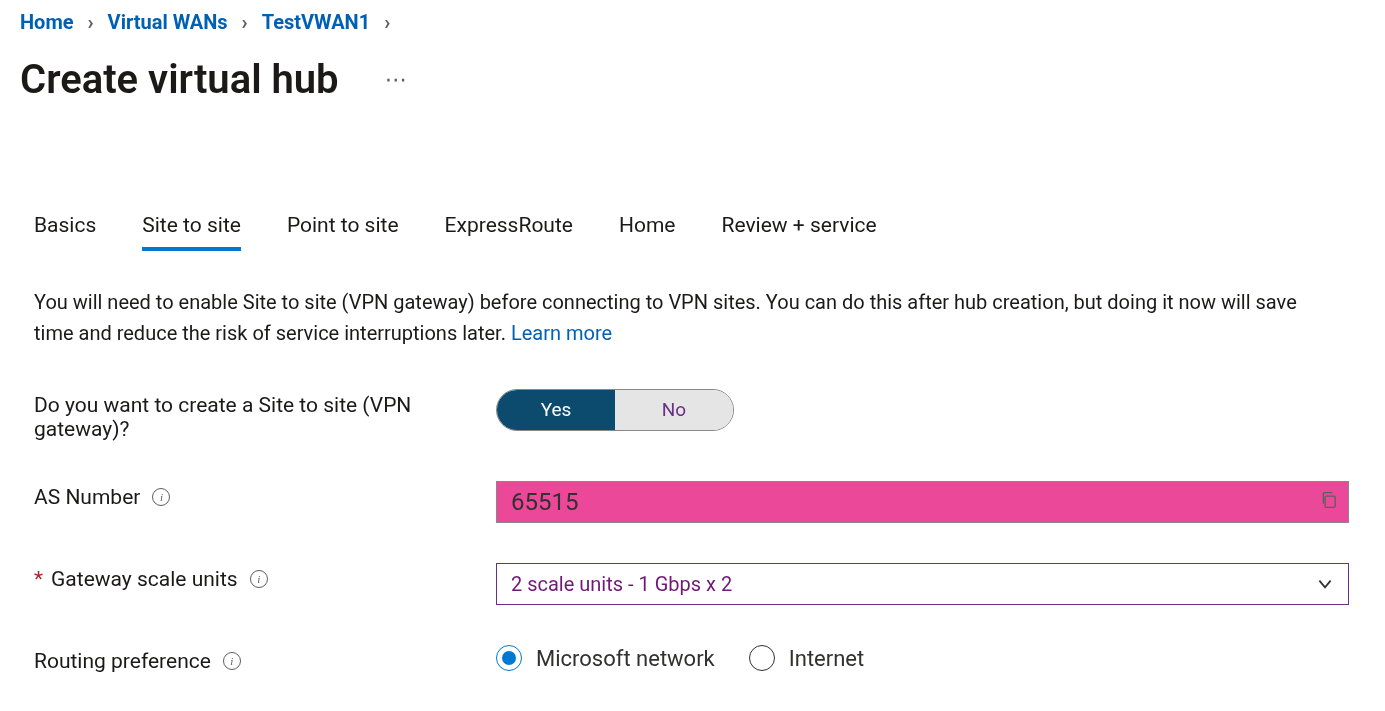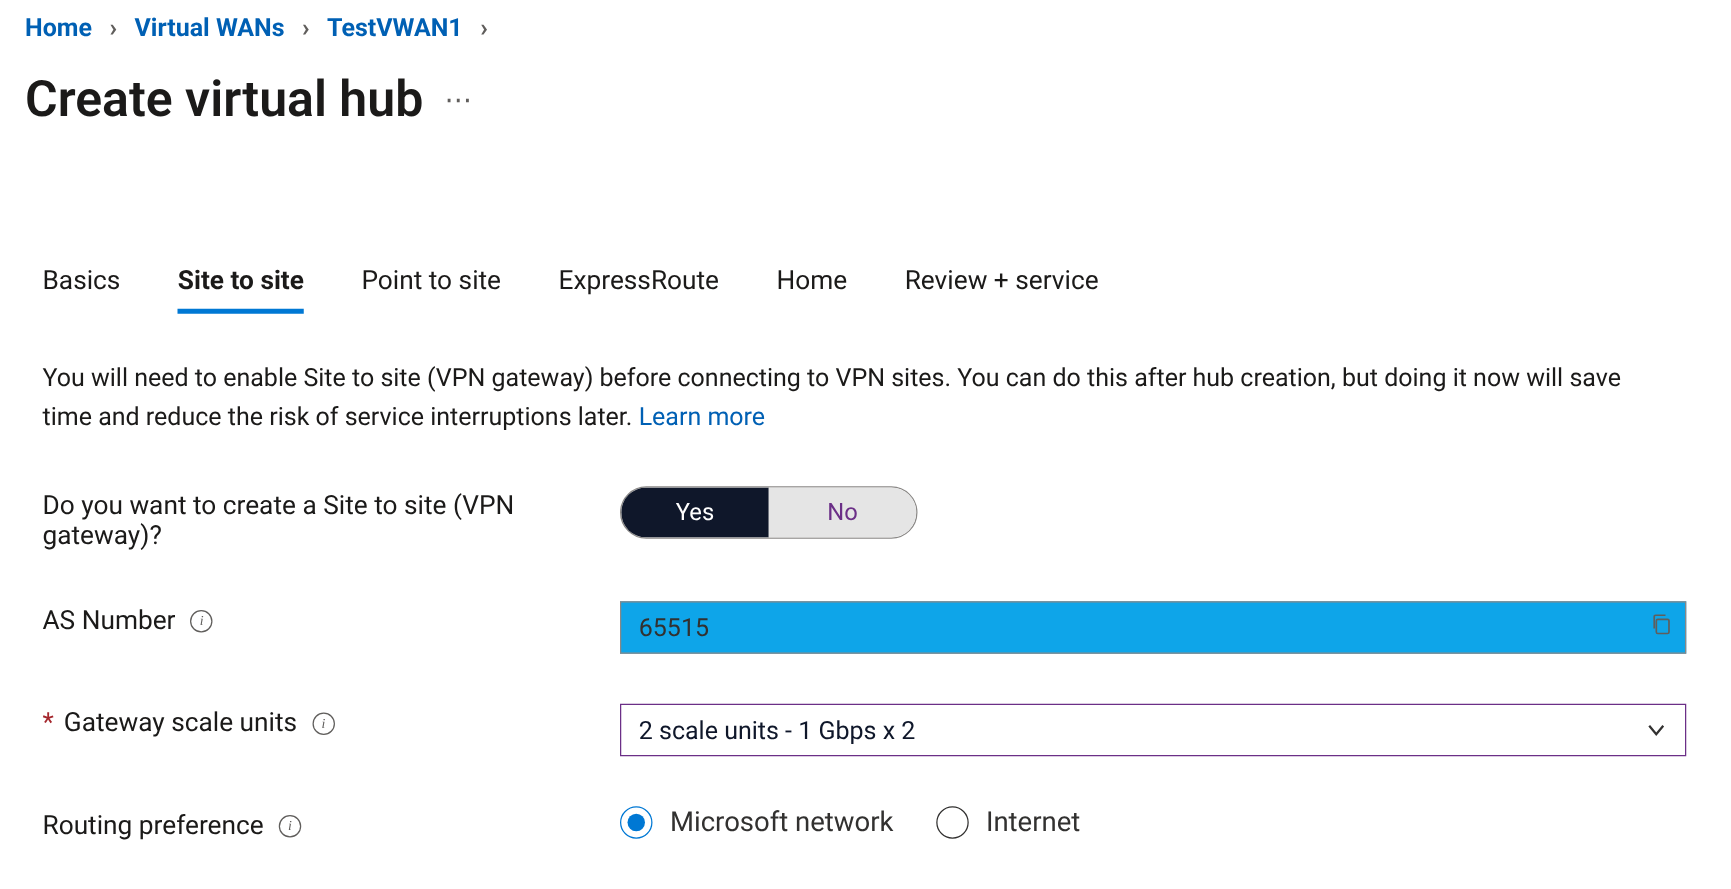--- a/index.html
+++ b/index.html
@@ -22,21 +22,21 @@
     margin-bottom: 22px;
     font-weight: 700;
   }
   .breadcrumb a { color: #0060b4; text-decoration: none; cursor: pointer; }
   .breadcrumb .sep { color: #605e5c; }
 
   
   .title-row {
     display: flex;
     align-items: center;
-    gap: 17px;
+    gap: 46px;
     margin-bottom: 110px;
   }
   .page-title {
     font-size: 40px;
     font-weight: 600;
     color: #1b1a19;
     margin: 0;
   }
   .more-icon {
     font-size: 22px;
@@ -55,21 +55,21 @@
     padding-left: 14px;
   }
   .tab {
     padding-bottom: 10px;
     font-size: 21px;
     color: #1b1a19;
     cursor: pointer;
     border-bottom: 4px solid transparent;
   }
   .tab.active {
-    font-weight: 700;
+    font-weight: 400;
     border-bottom-color: #0078d4;
   }
 
   
   .intro {
     font-size: 20px;
     color: #1b1a19;
     line-height: 1.55;
     margin-bottom: 40px;
     padding-left: 14px;
@@ -125,34 +125,34 @@
   .pill-opt {
     width: 118px;
     text-align: center;
     line-height: 40px;
     font-size: 19px;
     cursor: pointer;
     background: #e5e5e5;
     color: #6b2f87;
   }
   .pill-opt.selected {
-    background: #0f172a;
+    background: #0c4a6e;
     color: #fff;
   }
 
   
   .readonly-box {
     position: relative;
     border: 1px solid #8a8886;
-    background: #0ea5e9;
+    background: #ec4899;
     height: 42px;
     display: flex;
     align-items: center;
     padding: 0 14px;
-    font-size: 20px;
+    font-size: 24px;
     color: #323130;
   }
   .copy-icon {
     position: absolute;
     right: 10px;
     top: 50%;
     transform: translateY(-50%);
     color: #605e5c;
     cursor: pointer;
     font-size: 18px;
@@ -160,21 +160,21 @@
 
   
   .select-box {
     border: 1px solid #6b2f87;
     height: 42px;
     display: flex;
     align-items: center;
     justify-content: space-between;
     padding: 0 14px;
     font-size: 20px;
-    color: #0f172a;
+    color: #701a75;
     cursor: pointer;
     background: #fff;
   }
   .chevron-down {
     width: 18px; height: 18px;
   }
 
   
   .radio-group { display: flex; align-items: center; gap: 34px; }
   .radio-item { display: flex; align-items: center; gap: 14px; cursor: pointer; font-size: 22px; }

